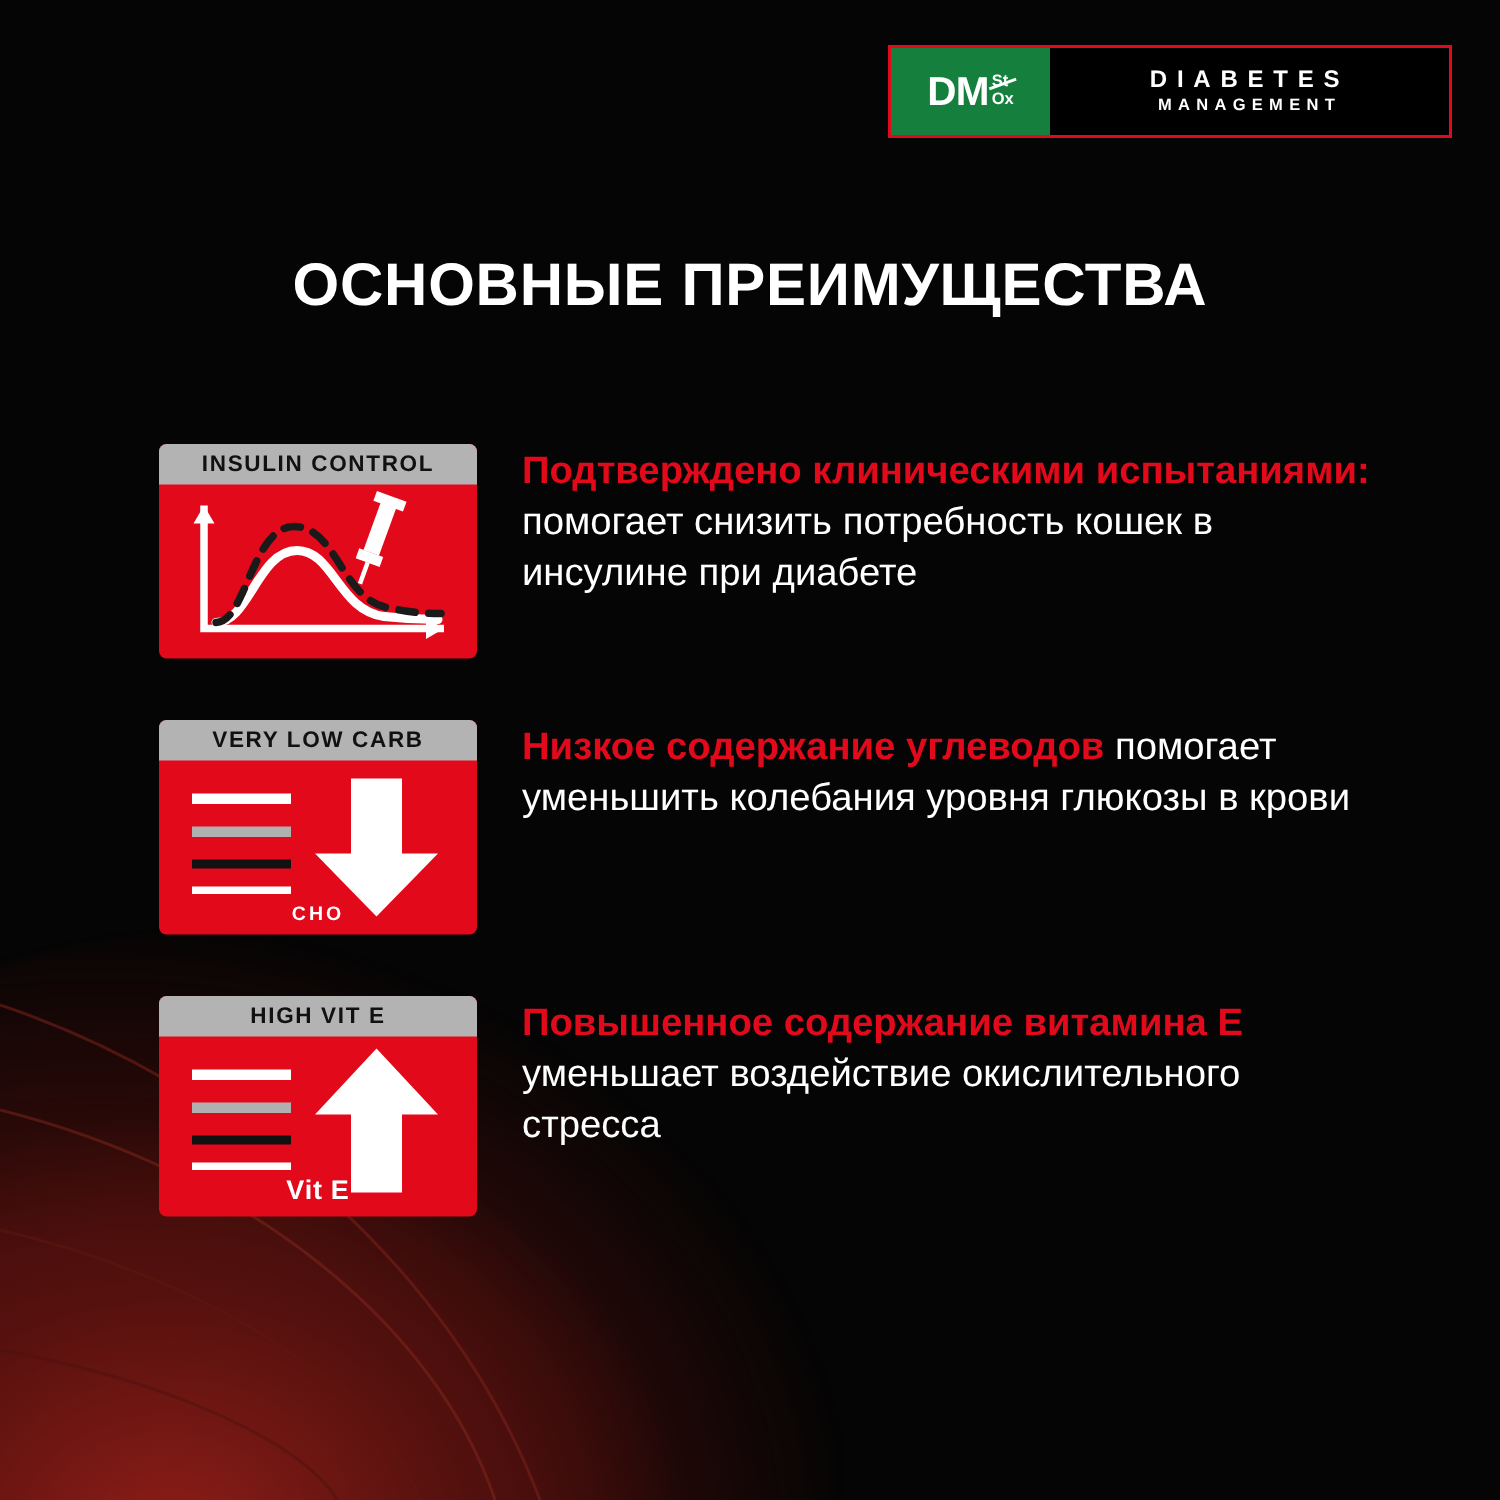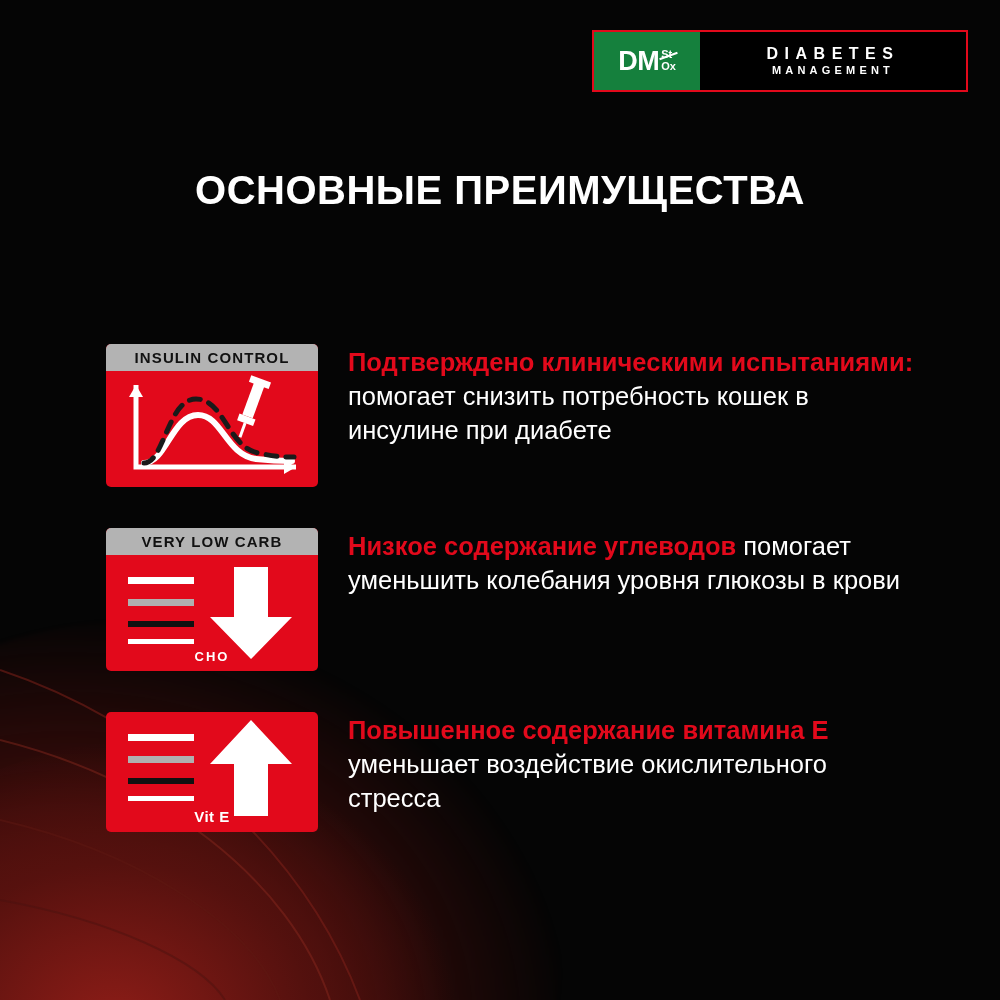--- a/index.html
+++ b/index.html
@@ -128,21 +128,20 @@
     font-size: 40px;
     font-weight: bold;
     letter-spacing: 0.5px;
   }
   
   .rows {
     position: absolute;
     top: 296px;
     left: 106px;
     width: 820px;
-    margin-top: 48px;
   }
   .row {
     display: flex;
     align-items: flex-start;
     margin-bottom: 41px;
   }
   .badge {
     width: 212px;
     flex: 0 0 212px;
     border-radius: 5px;
@@ -188,21 +187,21 @@
     left: 0;
     width: 100%;
     text-align: center;
     color: #ffffff;
     font-size: 13px;
     font-weight: bold;
     letter-spacing: 2px;
   }
   .chart-label.vite {
     letter-spacing: 0.5px;
-    font-size: 15px;
+    font-size: 18px;
   }
 </style>
 </head>
 <body>
 
 <div class="page">
 
   <div class="glow-a"></div>
   <div class="glow-b"></div>
 
@@ -273,20 +272,21 @@
       </div>
       <div class="txt">
         <p>
           <span class="hl">Низкое содержание углеводов</span><span class="norm"> помогает уменьшить колебания уровня глюкозы в крови</span>
         </p>
       </div>
     </div>
 
     <div class="row">
       <div class="badge">
+        <div class="badge-title">HIGH VIT E</div>
         <div class="badge-body tall">
           <svg width="212" height="120" viewBox="0 0 212 120">
             <rect x="22" y="22" width="66" height="7" fill="#ffffff"></rect>
             <rect x="22" y="44" width="66" height="7" fill="#b0b0b0"></rect>
             <rect x="22" y="66" width="66" height="6" fill="#111111"></rect>
             <rect x="22" y="84" width="66" height="5" fill="#ffffff"></rect>
             <path d="M145 8 L186 52 L162 52 L162 104 L128 104 L128 52 L104 52 Z" fill="#ffffff"></path>
           </svg>
           <div class="chart-label vite">Vit E</div>
         </div>

